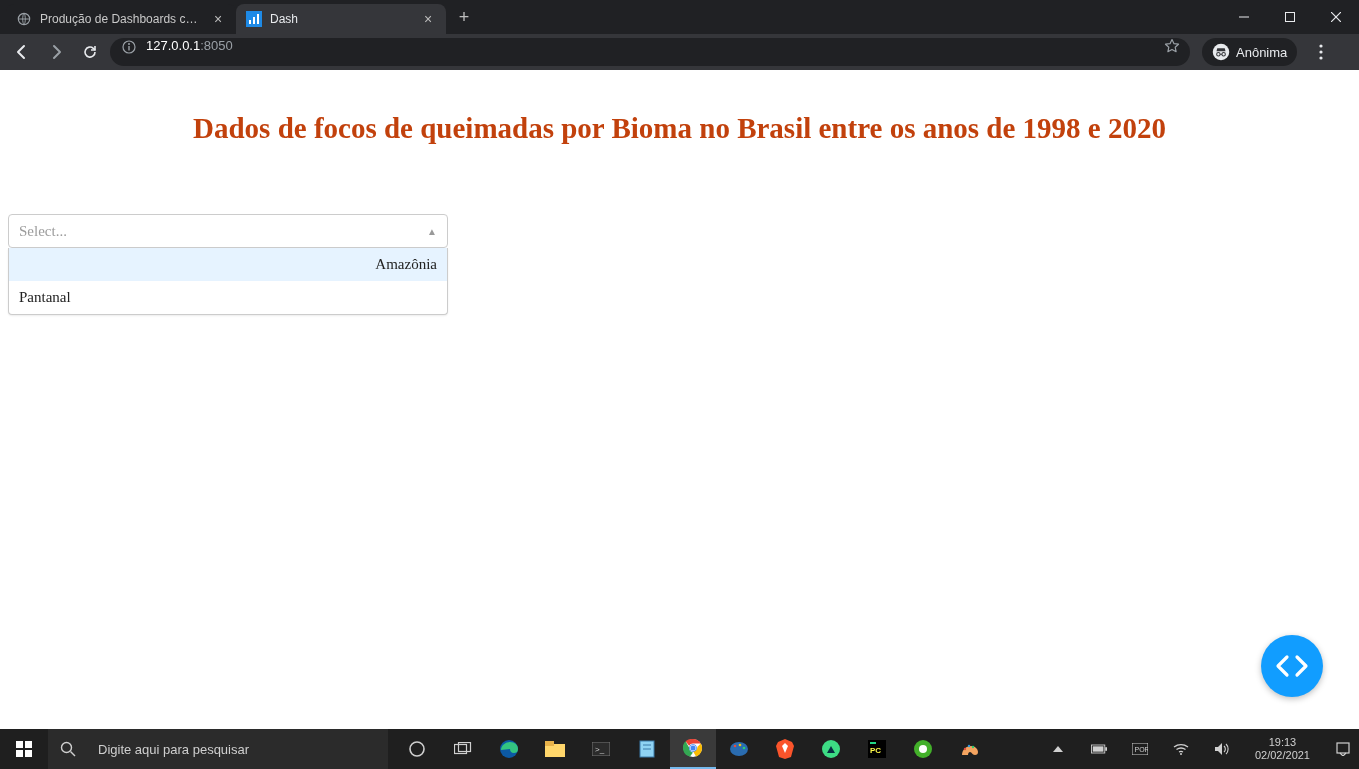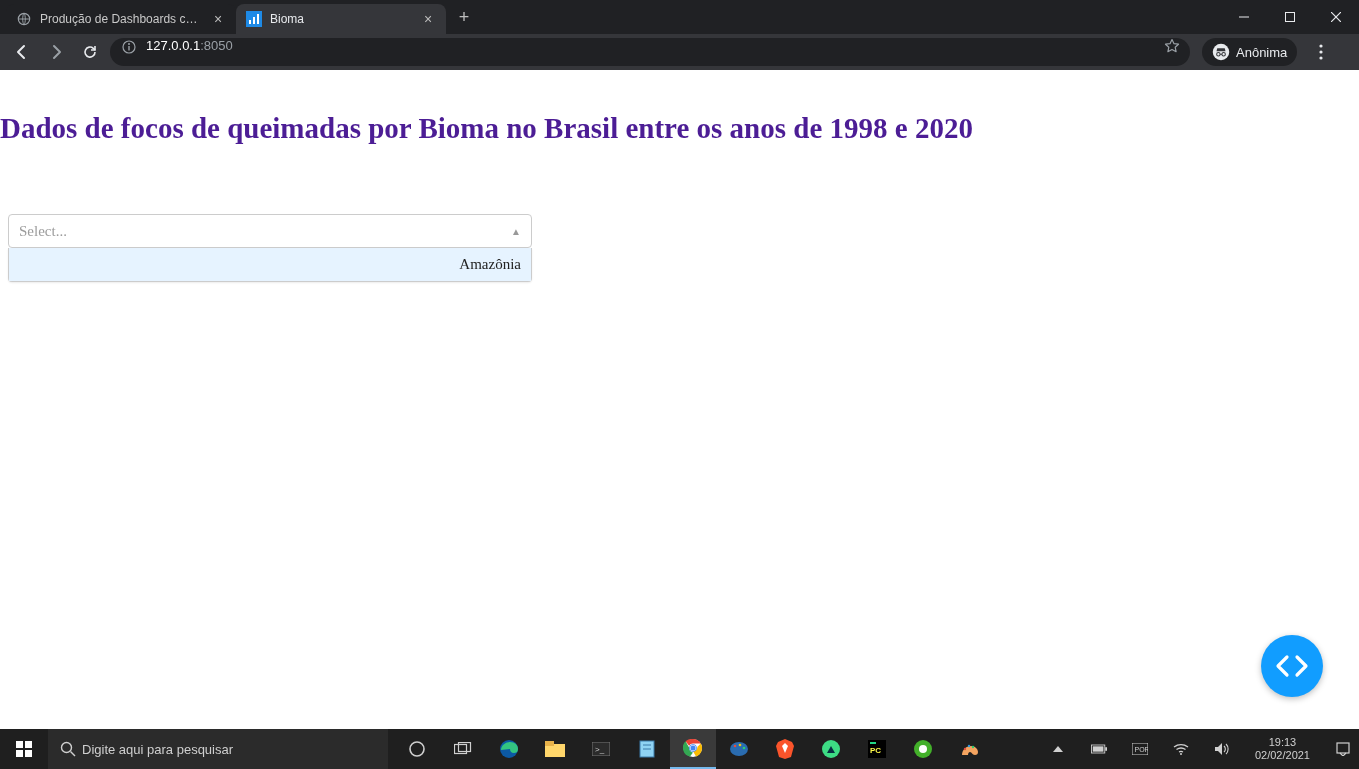--- a/index.html
+++ b/index.html
@@ -24,37 +24,37 @@
     .omnibox { flex: 0 0 1080px; height: 28px; background: #202124; border-radius: 14px; display: flex; padding: 0 10px; color: #e8eaed; font-size: 13px; }
     .omnibox .info-icon { width: 18px; height: 18px; display: inline-flex; align-items: center; justify-content: center; margin-right: 8px; color: #9aa0a6; }
     .omnibox .url-host { color: #fff; }
     .omnibox .url-port { color: #9aa0a6; }
     .omnibox .star { margin-left: auto; color: #9aa0a6; }
     .incognito { display: flex; align-items: center; gap: 6px; background: #202124; border-radius: 14px; height: 28px; padding: 0 10px; color: #e8eaed; font-size: 13px; margin-left: 6px; }
     .kebab { width: 28px; height: 28px; display: flex; align-items: center; justify-content: center; color: #e8eaed; margin-left: 4px; }
 
     
     .page { background: #fff; height: calc(769px - 34px - 36px - 40px); position: relative; }
-    .page h1 { font-family: "Times New Roman", Georgia, serif; font-weight: bold; font-size: 29px; text-align: left; margin-top: 42px; color: #4c1d95; }
-    .dropdown-wrap { position: absolute; left: 8px; top: 102px; width: 524px; font-family: "Times New Roman", Georgia, serif; border-radius: 6px; }
+    .page h1 { font-family: "Times New Roman", Georgia, serif; font-weight: bold; font-size: 29px; text-align: center; margin-top: 42px; color: #c2410c; }
+    .dropdown-wrap { position: absolute; left: 8px; top: 102px; width: 440px; font-family: "Times New Roman", Georgia, serif; border-radius: 6px; }
     .dropdown-control { height: 34px; border: 1px solid #ccc; border-radius: 4px; display: flex; align-items: center; padding: 0 10px; background: #fff; }
     .dropdown-control input { border: none; outline: none; flex: 1; font-family: inherit; font-size: 15px; color: #333; background: transparent; }
     .dropdown-control input::placeholder { color: #9c9c9c; }
     .dropdown-arrow { color: #999; font-size: 10px; }
     .dropdown-menu { border: 1px solid #ccc; border-top: none; border-radius: 0 0 4px 4px; background: #fff; box-shadow: 0 1px 2px rgba(0,0,0,.08); }
     .dropdown-option { padding: 8px 10px; font-size: 15px; color: #222; }
     .dropdown-option.highlight { background: #e6f3ff; text-align: right; }
 
     
     .dev-fab { position: absolute; right: 36px; bottom: 74px; width: 62px; height: 62px; border-radius: 50%; background: #119dff; display: flex; align-items: center; justify-content: center; box-shadow: 0 2px 6px rgba(0,0,0,.25); }
 
     
     .taskbar { position: absolute; left: 0; right: 0; bottom: 0; height: 40px; background: #1f1f1f; display: flex; align-items: center; color: #fff; font-size: 13px; }
     .start-btn { width: 48px; height: 40px; display: flex; align-items: center; justify-content: center; }
-    .search-box { display: flex; align-items: center; background: #2b2b2b; height: 40px; width: 340px; padding: 0 12px; gap: 6px; color: #cfcfcf; text-align: right; }
+    .search-box { display: flex; align-items: center; background: #2b2b2b; height: 40px; width: 340px; padding: 0 12px; gap: 22px; color: #cfcfcf; text-align: right; }
     .task-icons { display: flex; align-items: center; height: 40px; margin-left: 6px; }
     .task-icon { width: 46px; height: 40px; display: flex; align-items: center; justify-content: center; }
     .task-icon.active-app { background: #3a3a3a; border-bottom: 2px solid #76b9ed; height: 40px; }
     .tray { margin-left: auto; display: flex; align-items: center; gap: 25px; padding: 0 8px; color: #d0d0d0; font-size: 11px; }
     .tray .clock { text-align: center; line-height: 1.15; }
     .tray-ico { width: 16px; height: 16px; display: inline-flex; align-items: center; justify-content: center; }
 
     svg { display: block; }
   </style>
 </head>
@@ -75,21 +75,21 @@
     </div>
     <div class="tab active">
       <span class="favicon">
         <svg width="16" height="16">
             <rect width="16" height="16" fill="#1e8ae6"></rect>
             <rect x="3" y="9" width="2" height="4" fill="#fff"></rect>
             <rect x="7" y="6" width="2" height="7" fill="#fff"></rect>
             <rect x="11" y="3" width="2" height="10" fill="#fff"></rect>
           </svg>
       </span>
-      <span class="title">Bioma</span>
+      <span class="title">Dash</span>
       <span class="close">×</span>
     </div>
     <div class="new-tab">+</div>
     <div class="window-controls">
       <div class="win-btn">
           <svg width="10" height="10">
             <line x1="0" y1="5" x2="10" y2="5" stroke="#e8eaed" stroke-width="1"></line>
           </svg>
         </div>
       <div class="win-btn">
@@ -164,20 +164,21 @@
 <div class="page">
   <h1>Dados de focos de queimadas por Bioma no Brasil entre os anos de 1998 e 2020</h1>
 
   <div class="dropdown-wrap">
     <div class="dropdown-control">
       <input type="text" placeholder="Select..." style="">
       <span class="dropdown-arrow">▲</span>
     </div>
     <div class="dropdown-menu">
       <div class="dropdown-option highlight">Amazônia</div>
+      <div class="dropdown-option">Pantanal</div>
     </div>
   </div>
 
   <div class="dev-fab">
     <svg width="34" height="24" viewBox="0 0 34 24">
         <path d="M12 3 3 12l9 9" fill="none" stroke="#fff" stroke-width="3.2" stroke-linecap="round" stroke-linejoin="round"></path>
         <path d="M22 3l9 9-9 9" fill="none" stroke="#fff" stroke-width="3.2" stroke-linecap="round" stroke-linejoin="round"></path>
       </svg>
   </div>
 </div>

